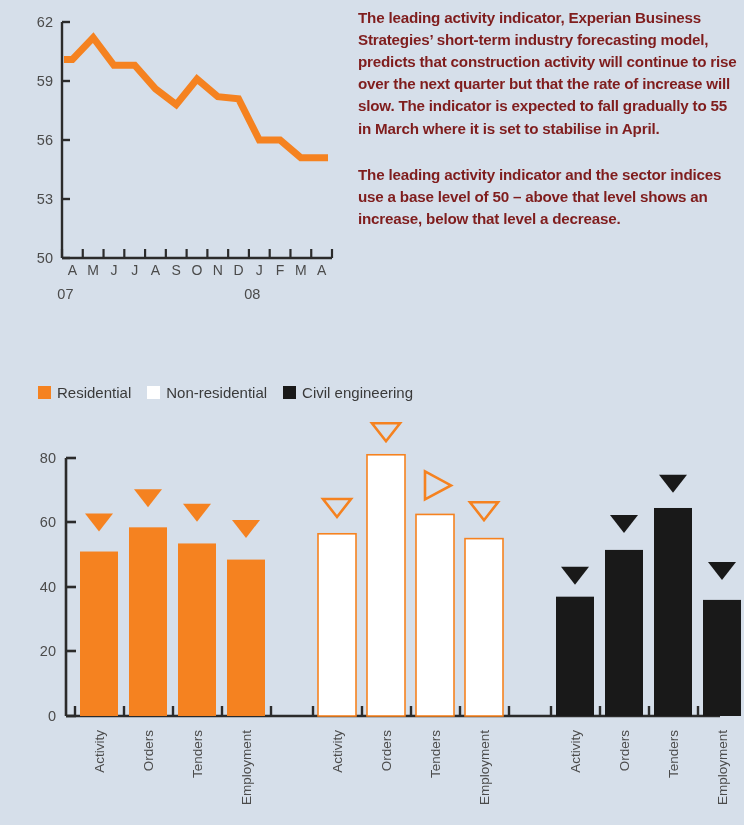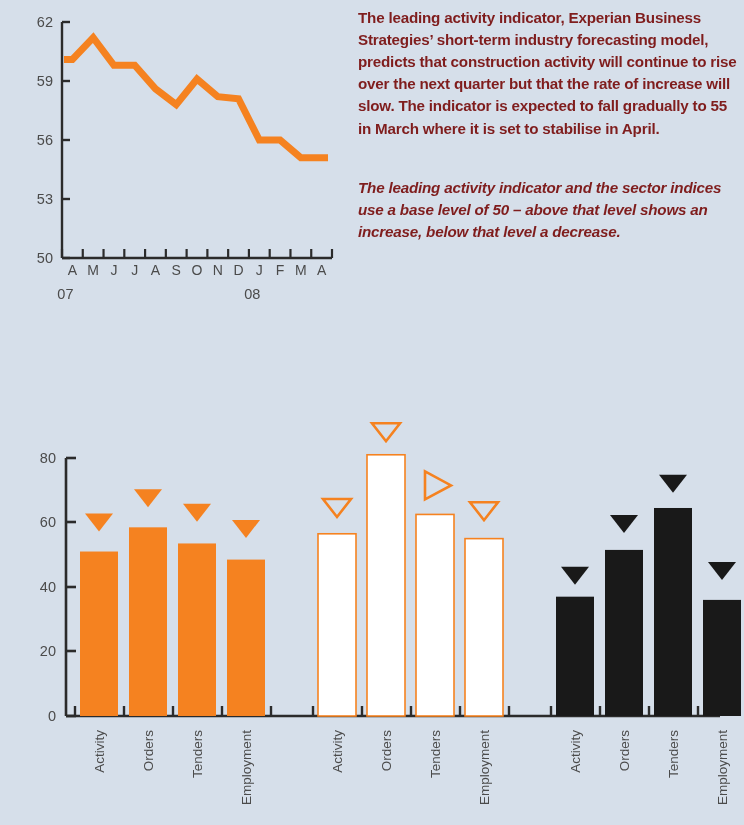--- a/index.html
+++ b/index.html
@@ -43,22 +43,21 @@
     color: #7f1d1d;
     font-size: 15.2px;
     font-weight: bold;
     line-height: 1.455;
     letter-spacing: -0.2px;
   }
   #commentary p {
     margin: 0;
   }
   #commentary p.gap {
-    margin-top: 37px;
-    font-style: italic;
+    margin-top: 24px;
   }
 
   
   #bar-section {
     position: absolute;
     left: 0;
     top: 330px;
     width: 744px;
     height: 495px;
   }
@@ -183,20 +182,34 @@
   </div>
 
   <div id="commentary">
     <p>The leading activity indicator, Experian Business Strategies’ short-term industry forecasting model, predicts that construction activity will continue to rise over the next quarter but that the rate of increase will slow. The indicator is expected to fall gradually to 55 in March where it is set to stabilise in April.</p>
     <p class="gap">The leading activity indicator and the sector indices use a base level of 50 – above that level shows an increase, below that level a decrease.</p>
   </div>
 </div>
 
 <div id="bar-section">
 
+  <div id="legend">
+    <div class="legend-item">
+      <span class="legend-swatch residential"></span>
+      <span class="legend-label">Residential</span>
+    </div>
+    <div class="legend-item">
+      <span class="legend-swatch nonres"></span>
+      <span class="legend-label">Non-residential</span>
+    </div>
+    <div class="legend-item">
+      <span class="legend-swatch civil"></span>
+      <span class="legend-label">Civil engineering</span>
+    </div>
+  </div>
 
   <svg id="bar-chart-svg" width="744" height="410" viewBox="0 0 744 410">
 
     <path d="M66,48 L66,306" stroke="#2b2b2b" stroke-width="2.6" fill="none"></path>
 
     <path d="M66,306 L720,306" stroke="#2b2b2b" stroke-width="2.6" fill="none"></path>
 
     <g>
       <path d="M66,48 L76,48" stroke="#2b2b2b" stroke-width="2.6"></path>
       <path d="M66,112 L76,112" stroke="#2b2b2b" stroke-width="2.6"></path>

